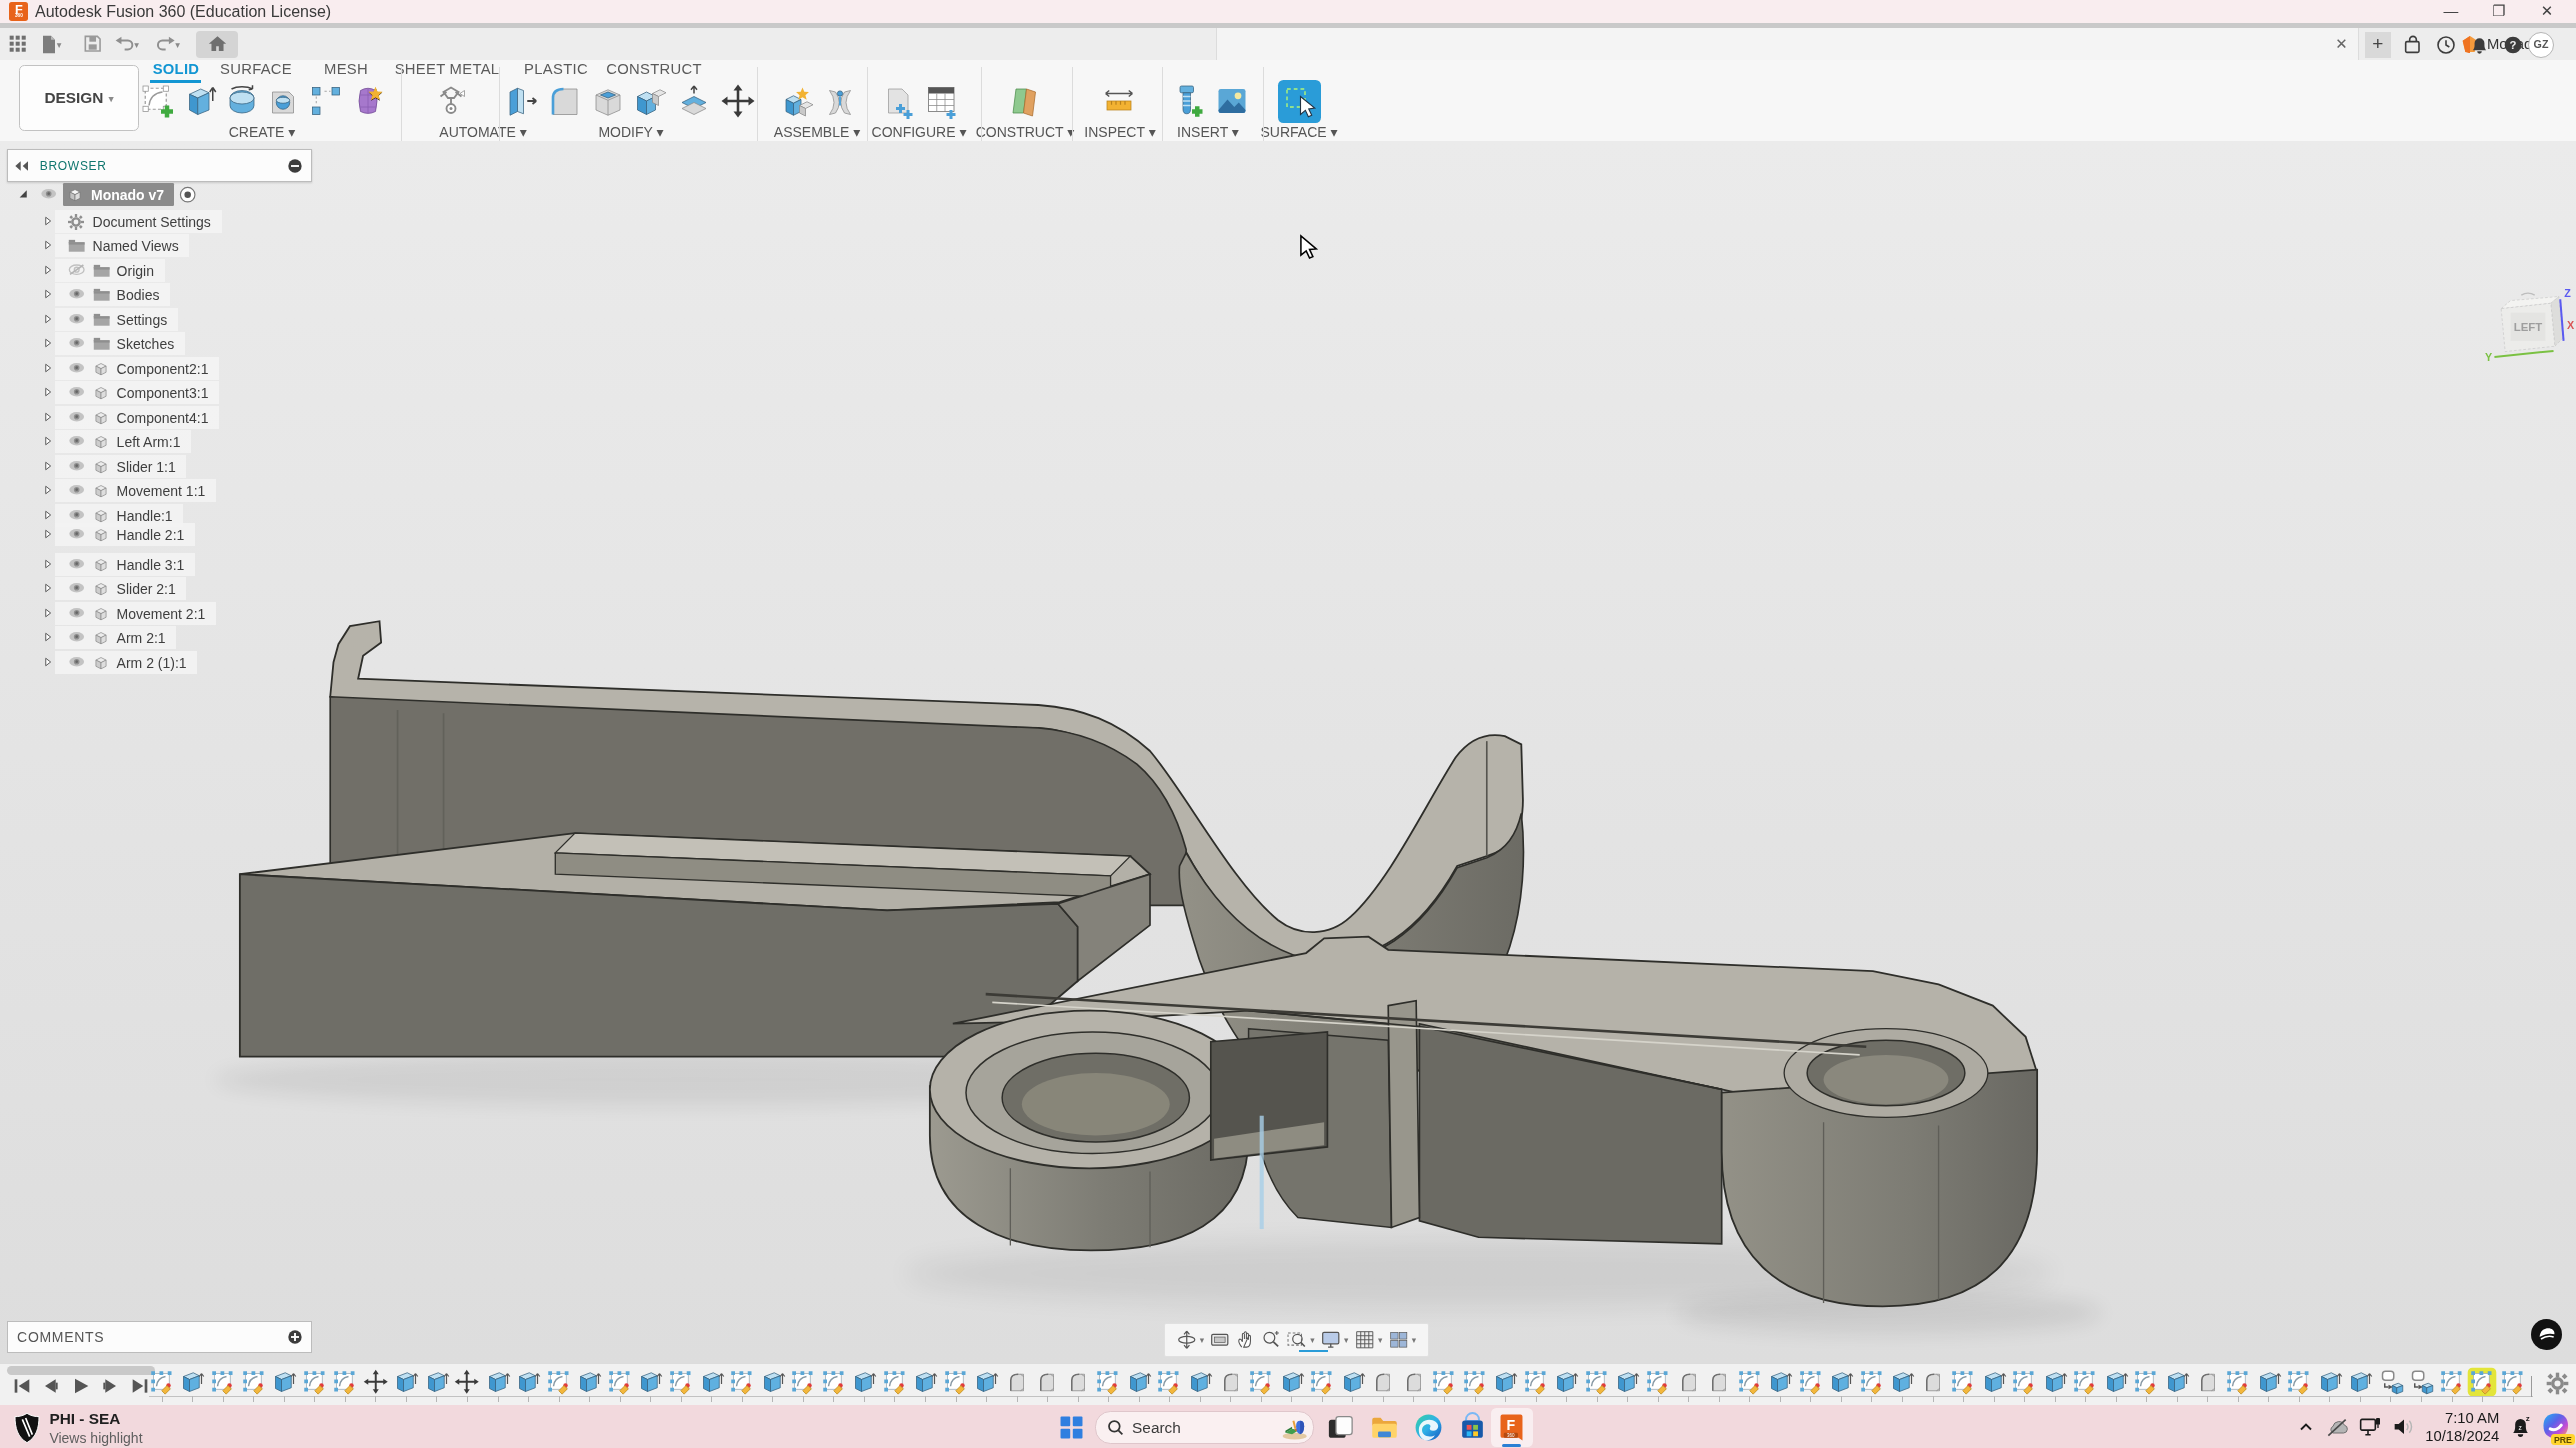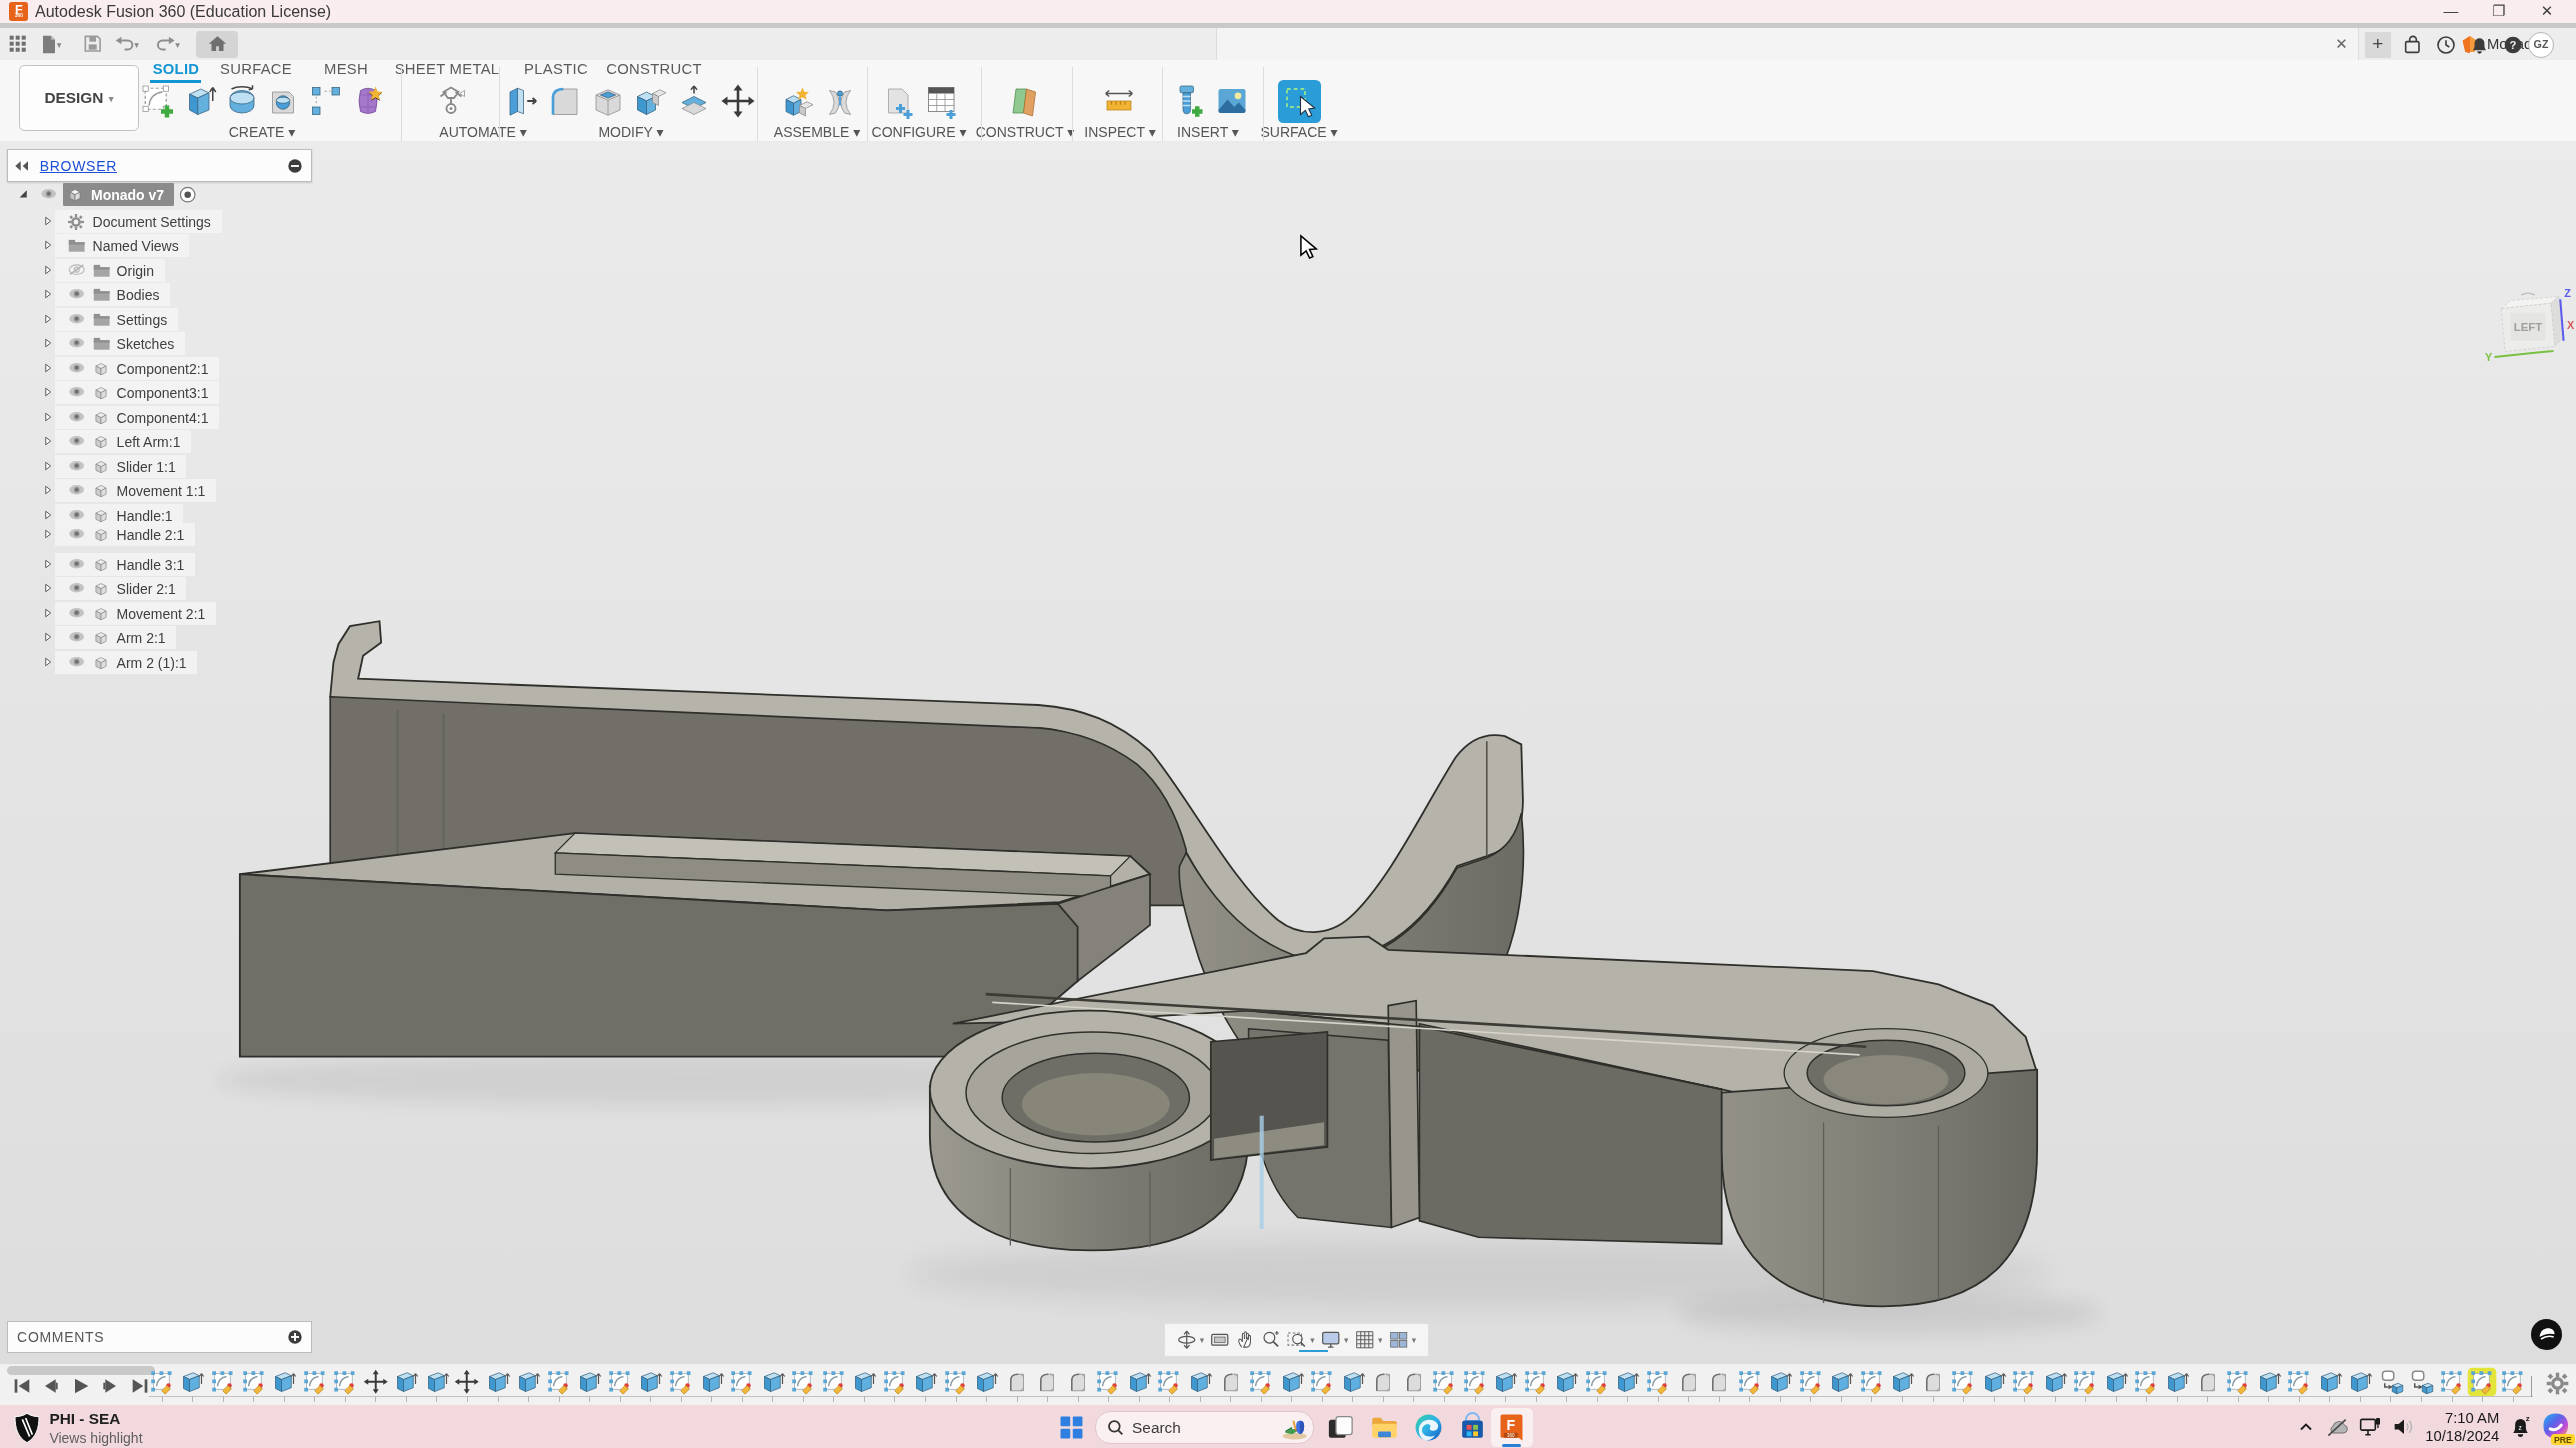--- a/index.html
+++ b/index.html
@@ -40,21 +40,21 @@
   .ric{position:absolute;top:23px;width:36px;height:36px;transform:translateX(-50%);}
   .ric svg{width:100%;height:100%;}
   .glabel{position:absolute;top:64px;transform:translateX(-50%);font-size:14px;color:#555;white-space:nowrap;}
   .gdiv{position:absolute;top:6.7px;width:0.7px;height:122px;background:#dcdcdc;}
   #select-bg{left:1278px;top:20px;width:43px;height:43px;background:#2a9cd8;border-radius:5.4px;position:absolute;}
   
   #canvas{left:0;top:141px;width:2576px;height:1223px;background:linear-gradient(#ebebeb,#dddddd);}
   
   #browser-hdr{left:6.7px;top:8px;width:303px;height:31px;background:#fcfcfc;border:0.7px solid #bcbcbc;
      box-shadow:0 0.7px 2px rgba(0,0,0,.15);display:flex;align-items:center;}
-  #browser-hdr .ttl{font-size:14px;color:#1d4ed8;letter-spacing:0.7px;margin-left:9.4px;flex:1;text-decoration:underline;}
+  #browser-hdr .ttl{font-size:12px;color:#0f766e;letter-spacing:0.7px;margin-left:9.4px;flex:1;}
   .panelbtn{width:20px;height:20px;margin-right:5.4px;display:flex;align-items:center;justify-content:center;}
   #browser-tree{left:6.7px;top:42px;width:309px;position:absolute;}
   .brow{position:absolute;left:0;height:23px;display:flex;align-items:center;}
   .btri{width:13.4px;height:13.4px;flex:0 0 13.4px;}
   .bstrip{display:flex;align-items:center;background:rgba(243,243,243,.92);height:23px;padding:0 10.7px 0 4px;gap:6.7px;}
   .beye,.bico{width:17.4px;height:14.8px;}
   .blabel{font-size:14px;color:#3f3f3f;white-space:nowrap;}
   #broot-chip{display:flex;align-items:center;background:#8b8b8b;height:23px;padding:0 9.4px 0 4px;gap:6.7px;border-radius:1.3px;}
   #broot-chip .blabel{color:#fff;font-weight:bold;}
   

